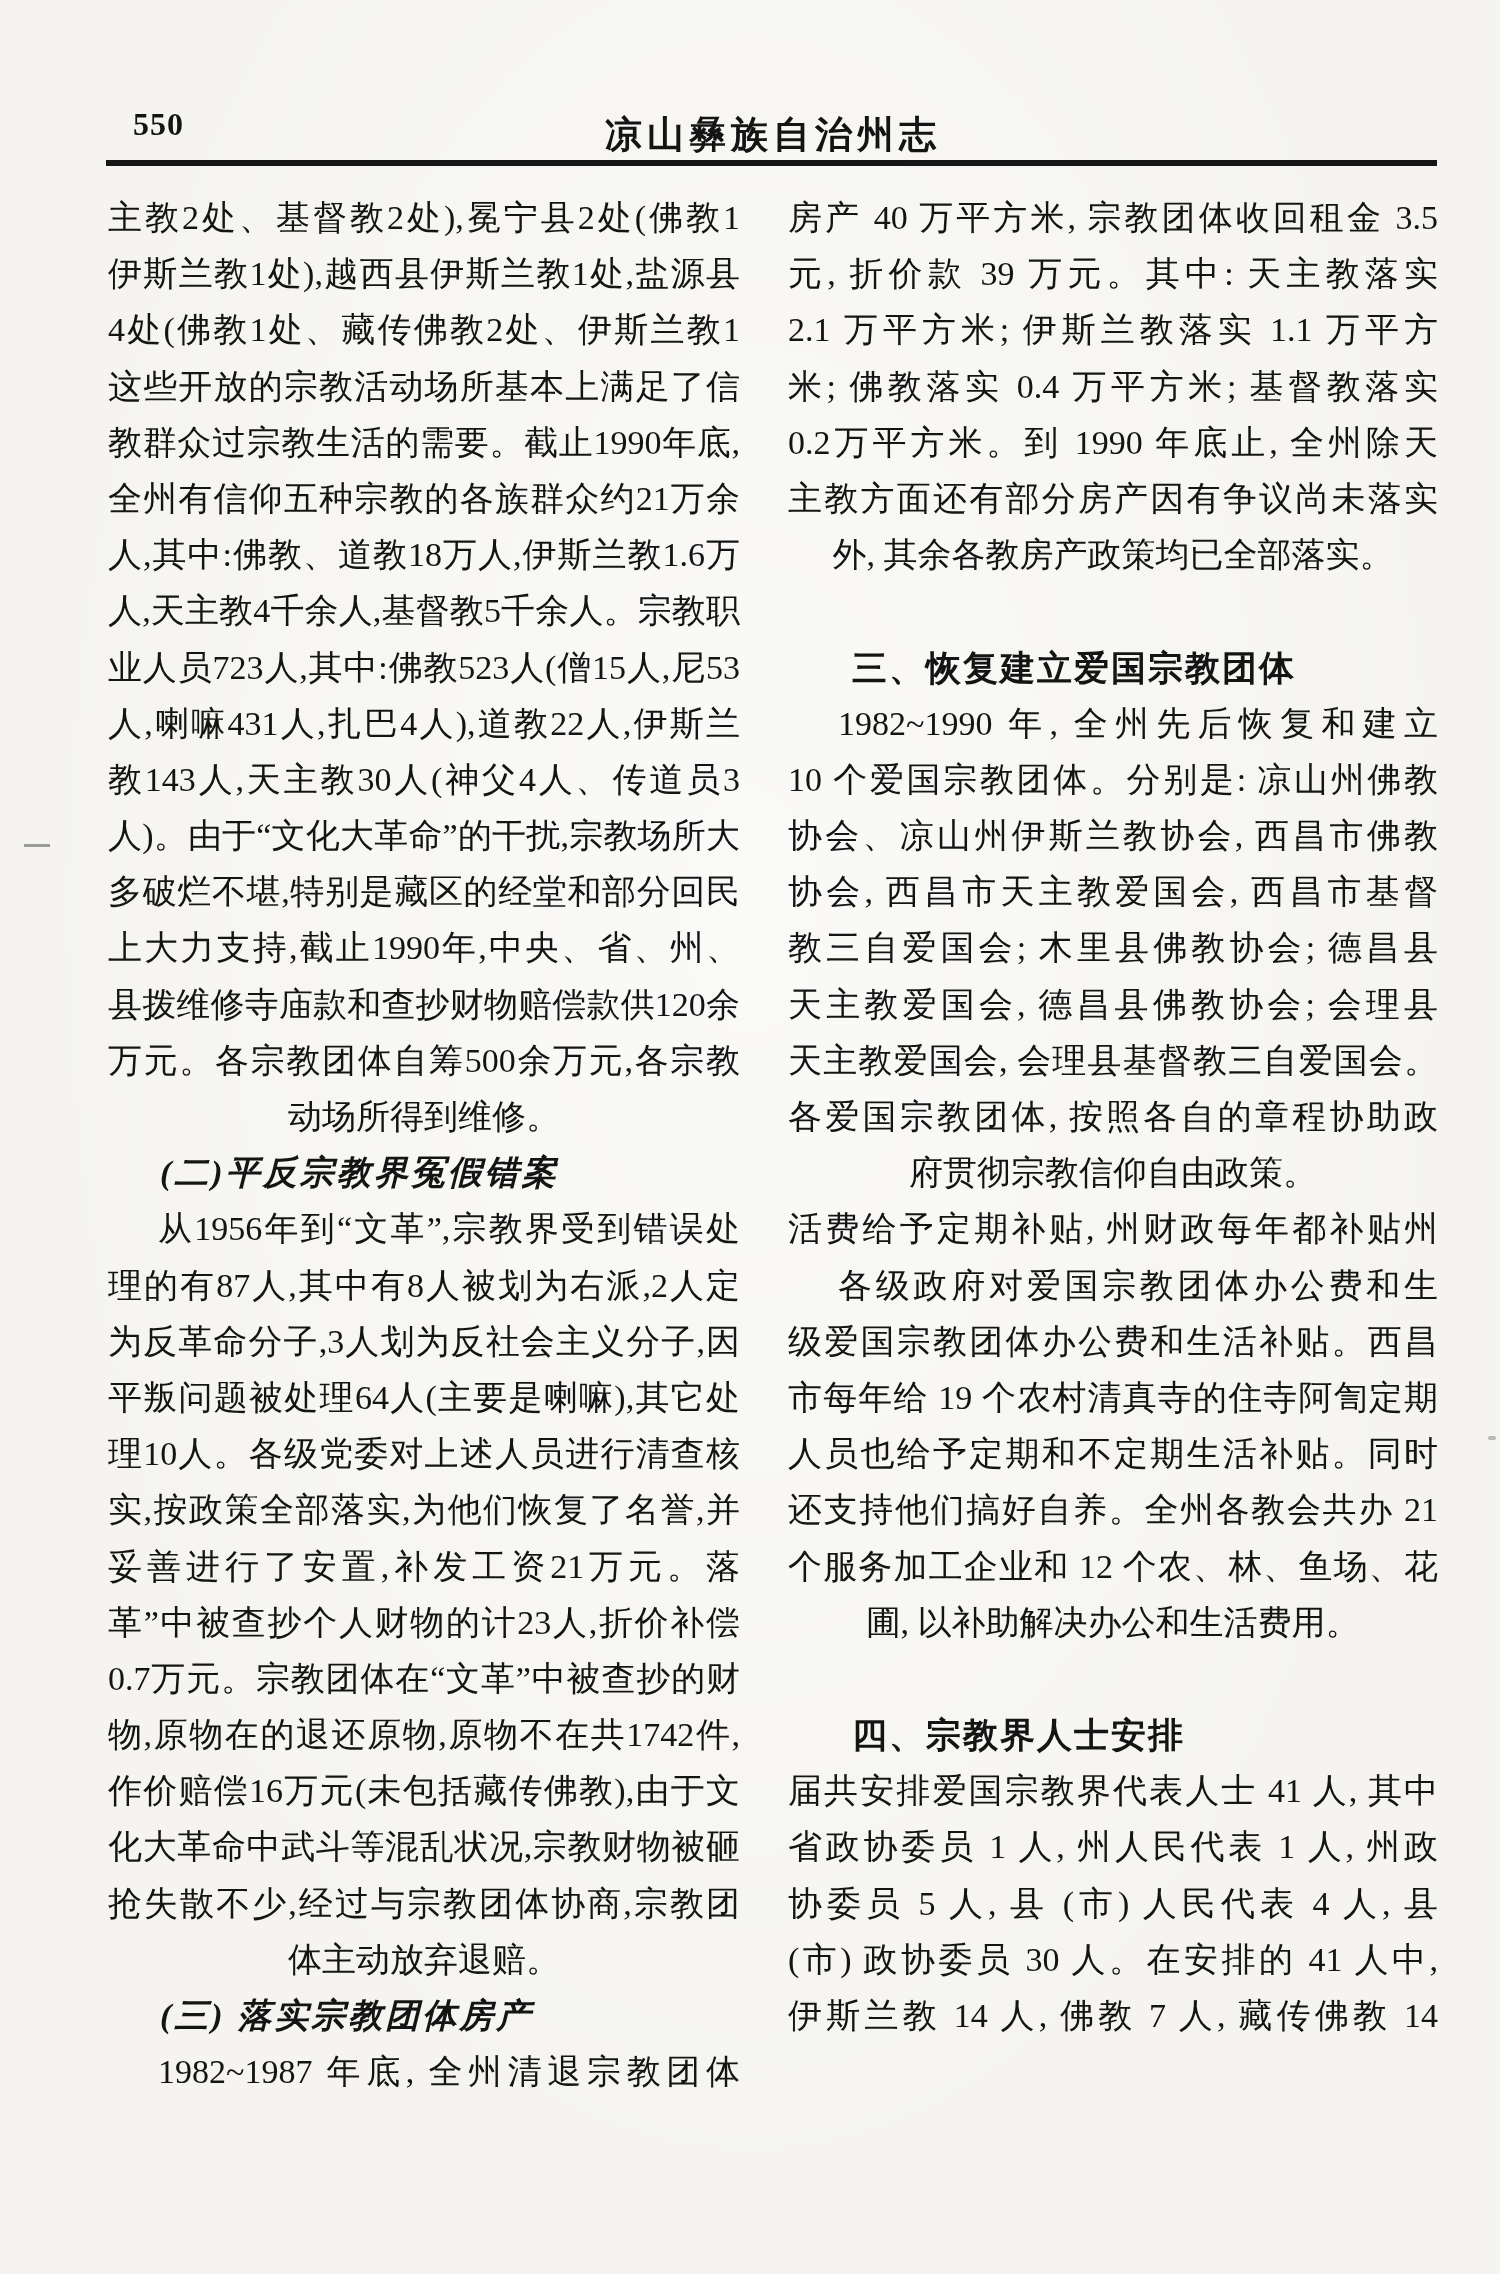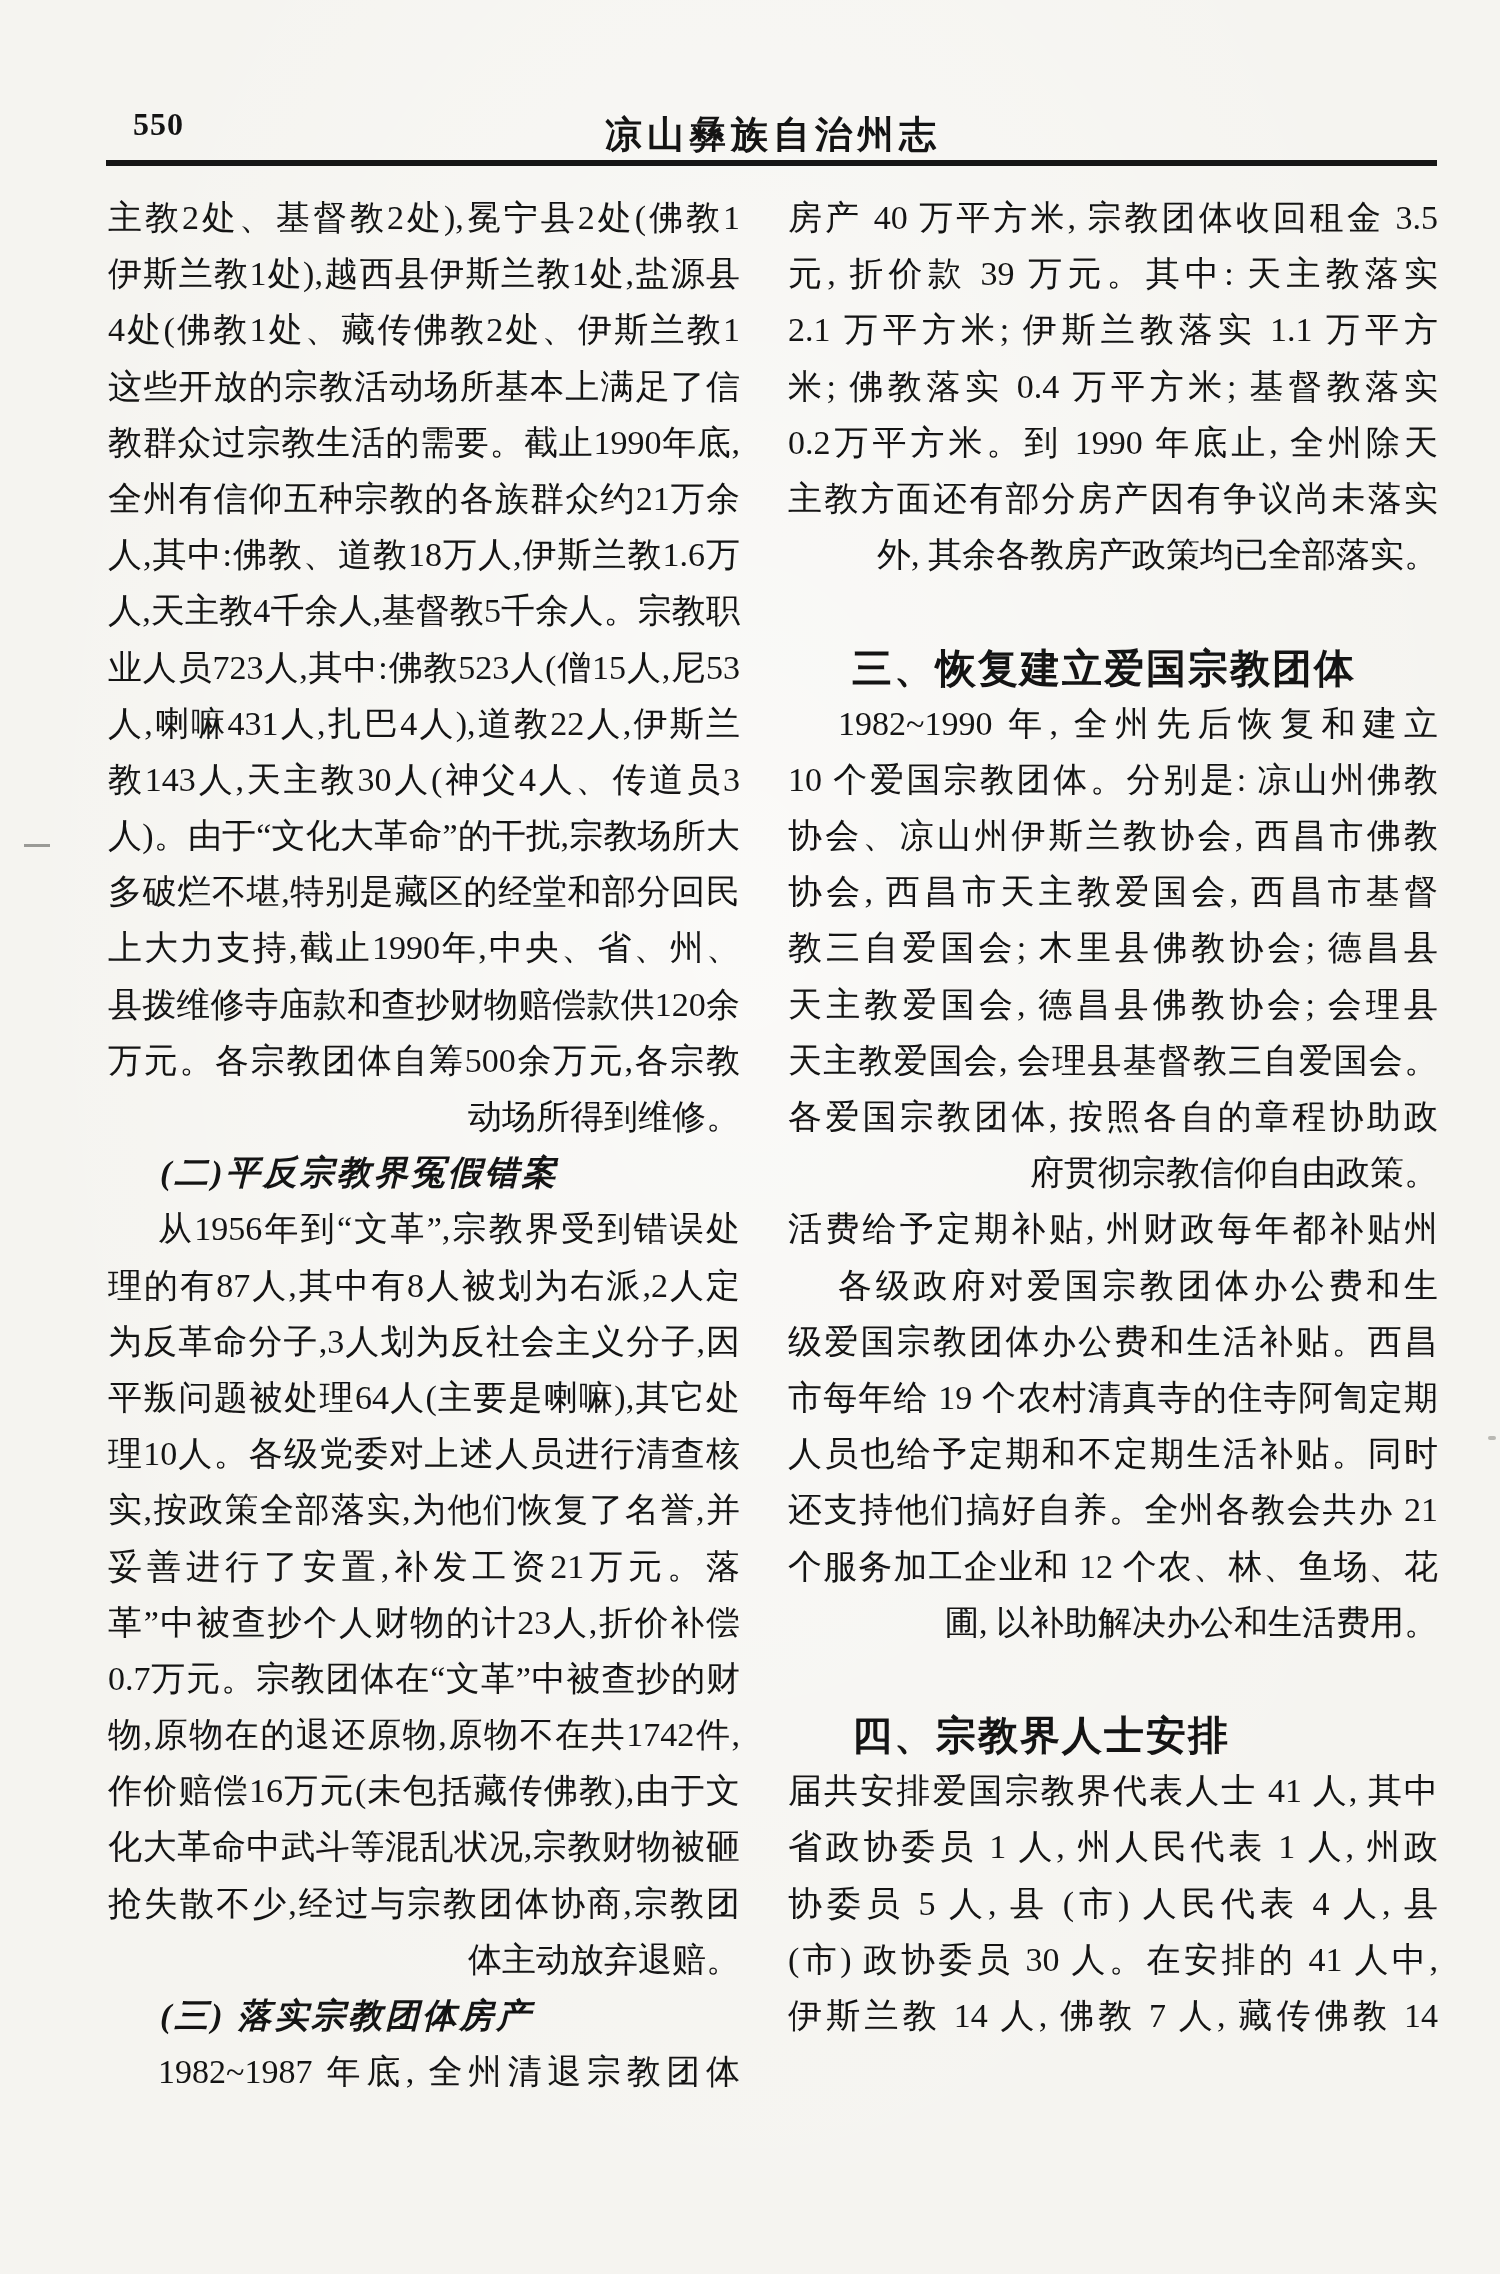--- a/index.html
+++ b/index.html
@@ -38,29 +38,29 @@
     height:56.2px;line-height:56.2px;
     font-size:34px;
     white-space:nowrap;
   }
   .line.just{
     white-space:normal;
     text-align:justify;
     text-align-last:justify;
     overflow:hidden;
   }
-  .line.end{text-align:right;}
+  .line.end{text-align:center;}
   .line.ind{text-indent:50px;}
   .line.sub{
     font-style:italic;font-weight:600;
     letter-spacing:3px;text-indent:52px;
   }
   .line.head{
     font-family:"Liberation Sans","DejaVu Sans",sans-serif;
-    font-weight:bold;font-size:40px;
+    font-weight:bold;font-size:35px;
     text-indent:64px;letter-spacing:2px;
   }
   .line.gap{visibility:hidden;}
   .artifact-dash{
     position:absolute;left:24px;top:844px;width:26px;height:3px;
     background:#9a9a96;
   }
   .artifact-dot{
     position:absolute;left:1488px;top:1436px;width:8px;height:4px;
     background:#b9b8b3;border-radius:2px;

